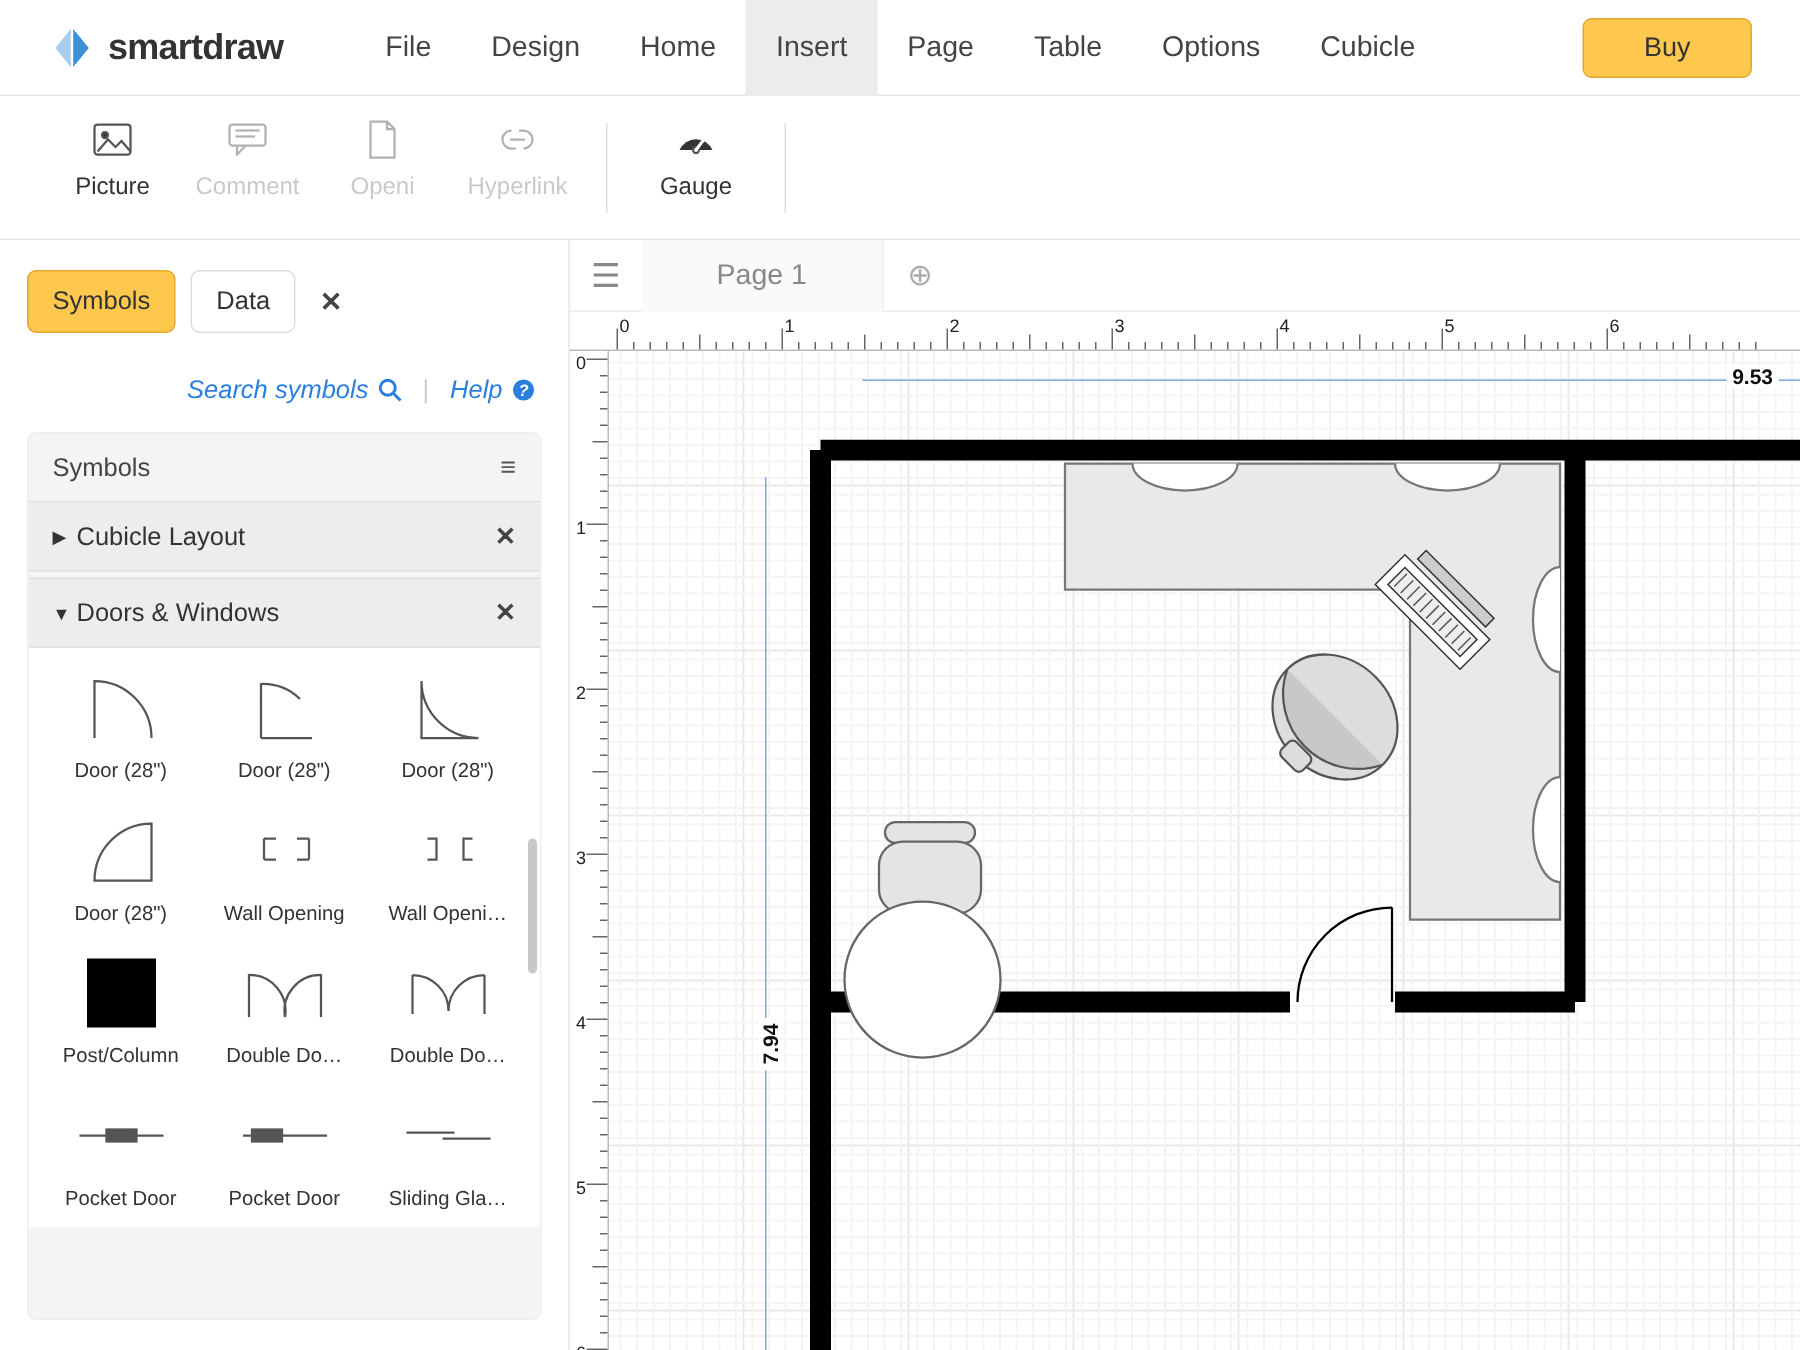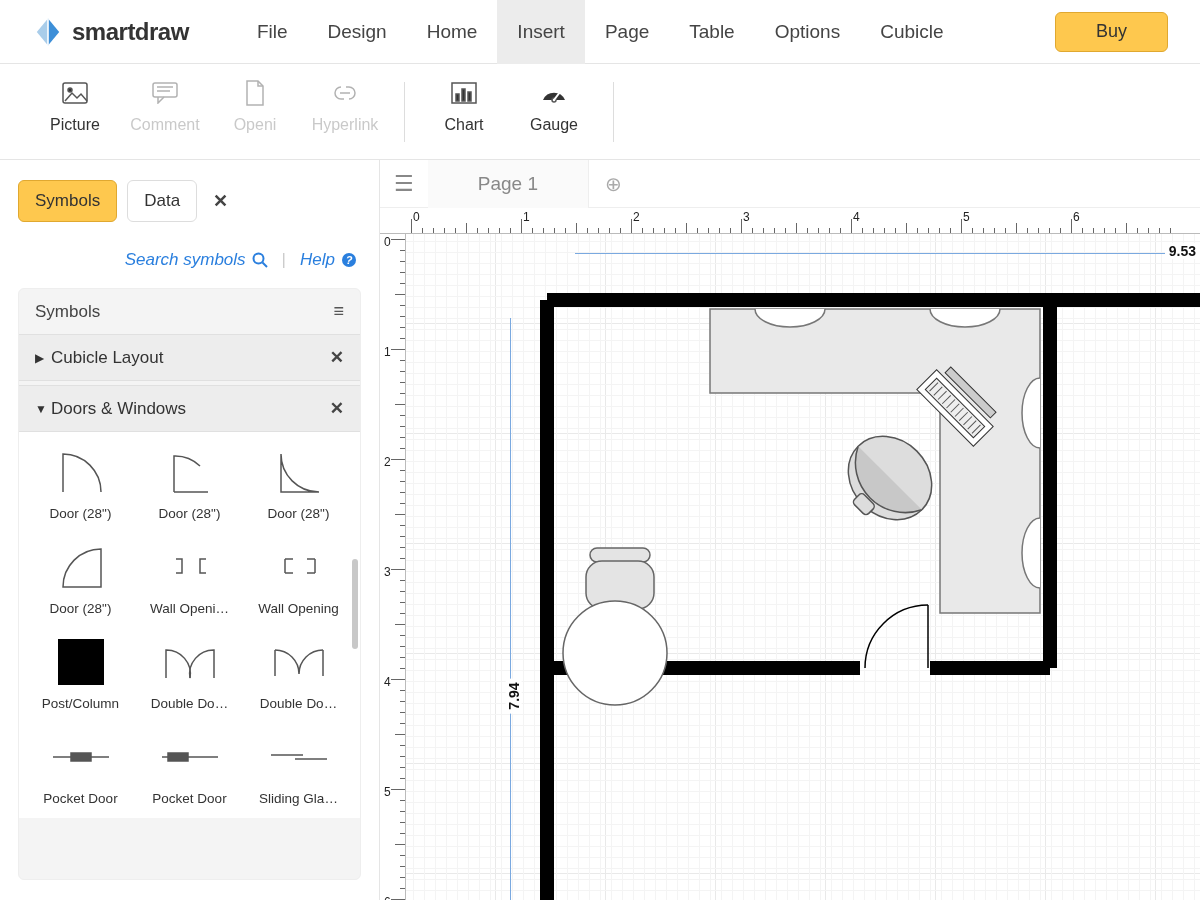--- a/index.html
+++ b/index.html
@@ -142,31 +142,20 @@
     <div class="rib-icon">
       <svg width="28" height="18" class="shape">
           <path d="M10 3 A6 6 0 0 0 10 15 H13"></path>
           <path d="M18 15 A6 6 0 0 0 18 3 H15"></path>
           <line x1="9" y1="9" x2="19" y2="9"></line>
         </svg>
     </div>
     <div class="rib-lbl">Hyperlink</div>
   </div>
   <div class="rib-sep"></div>
-  <div class="rib-btn">
-    <div class="rib-icon">
-      <svg width="26" height="22" class="shape">
-          <rect x="1" y="1" width="24" height="20"></rect>
-          <rect x="5" y="12" width="3" height="7" fill="#333"></rect>
-          <rect x="11" y="7" width="3" height="12" fill="#333"></rect>
-          <rect x="17" y="10" width="3" height="9" fill="#333"></rect>
-        </svg>
-    </div>
-    <div class="rib-lbl">Chart</div>
-  </div>
   <div class="rib-btn">
     <div class="rib-icon">
       <svg width="28" height="20" class="shape">
           <path d="M3 17 A12 12 0 0 1 25 17" fill="#333" stroke="none"></path>
           <circle cx="14" cy="17" r="2" fill="#fff"></circle>
           <line x1="14" y1="17" x2="20" y2="9" stroke="#fff" stroke-width="2"></line>
         </svg>
     </div>
     <div class="rib-lbl">Gauge</div>
   </div>
@@ -249,32 +238,32 @@
             <div class="sym-thumb">
               <svg class="shape" width="52" height="52">
                 <path d="M46 46 L46 8 A38 38 0 0 0 8 46 Z"></path>
               </svg>
             </div>
             <div class="sym-lbl">Door (28")</div>
           </div>
         <div class="sym-cell">
             <div class="sym-thumb">
               <svg class="shape" width="52" height="20">
+                <path d="M12 2 H20 M12 16 H20 M34 2 H42 M34 16 H42 M12 2 V16 M42 2 V16"></path>
+              </svg>
+            </div>
+            <div class="sym-lbl">Wall Opening</div>
+          </div>
+        <div class="sym-cell">
+            <div class="sym-thumb">
+              <svg class="shape" width="52" height="20">
                 <path d="M12 2 H18 V16 H12 M42 2 H36 V16 H42"></path>
               </svg>
             </div>
             <div class="sym-lbl">Wall Openi…</div>
-          </div>
-        <div class="sym-cell">
-            <div class="sym-thumb">
-              <svg class="shape" width="52" height="20">
-                <path d="M12 2 H20 M12 16 H20 M34 2 H42 M34 16 H42 M12 2 V16 M42 2 V16"></path>
-              </svg>
-            </div>
-            <div class="sym-lbl">Wall Opening</div>
           </div>
 
         <div class="sym-cell">
             <div class="sym-thumb">
               <svg width="50" height="50">
                 <rect x="2" y="2" width="46" height="46" fill="#000"></rect>
               </svg>
             </div>
             <div class="sym-lbl">Post/Column</div>
           </div>
@@ -485,21 +474,21 @@
           <div class="rtick" style="left: 746px; bottom: 0px; width: 1px; height: 10px;"></div>
           <div class="rtick" style="left: 757px; bottom: 0px; width: 1px; height: 5px;"></div>
           <div class="rtick" style="left: 768px; bottom: 0px; width: 1px; height: 5px;"></div>
           <div class="rtick" style="left: 779px; bottom: 0px; width: 1px; height: 5px;"></div>
           <div class="rtick" style="left: 790px; bottom: 0px; width: 1px; height: 5px;"></div>
         </div>
 
       <div style="position:absolute;left:195px;right:0;top:45px;height:0;border-top:1px solid #7aa9e0;"></div>
       <div style="position:absolute;top:110px;bottom:0;left:130px;width:0;border-left:1px solid #7aa9e0;"></div>
 
-      <div class="dim-lbl" style="right:0; top:35px;text-align:right;">9.53</div>
+      <div class="dim-lbl" style="right:14px; top:35px;text-align:right;">9.53</div>
       <div class="dim-lbl" style="left:116px; top:480px; transform:rotate(-90deg);">7.94</div>
 
       <svg class="plan" style="left:160px; top:85px;" width="660" height="620">
 
         <g stroke="#000" stroke-width="14" fill="none">
           <line x1="7" y1="7" x2="660" y2="7"></line>
           <line x1="7" y1="7" x2="7" y2="620"></line>
           <line x1="7" y1="375" x2="320" y2="375"></line>
           <line x1="390" y1="375" x2="510" y2="375"></line>
           <line x1="510" y1="7" x2="510" y2="375"></line>

